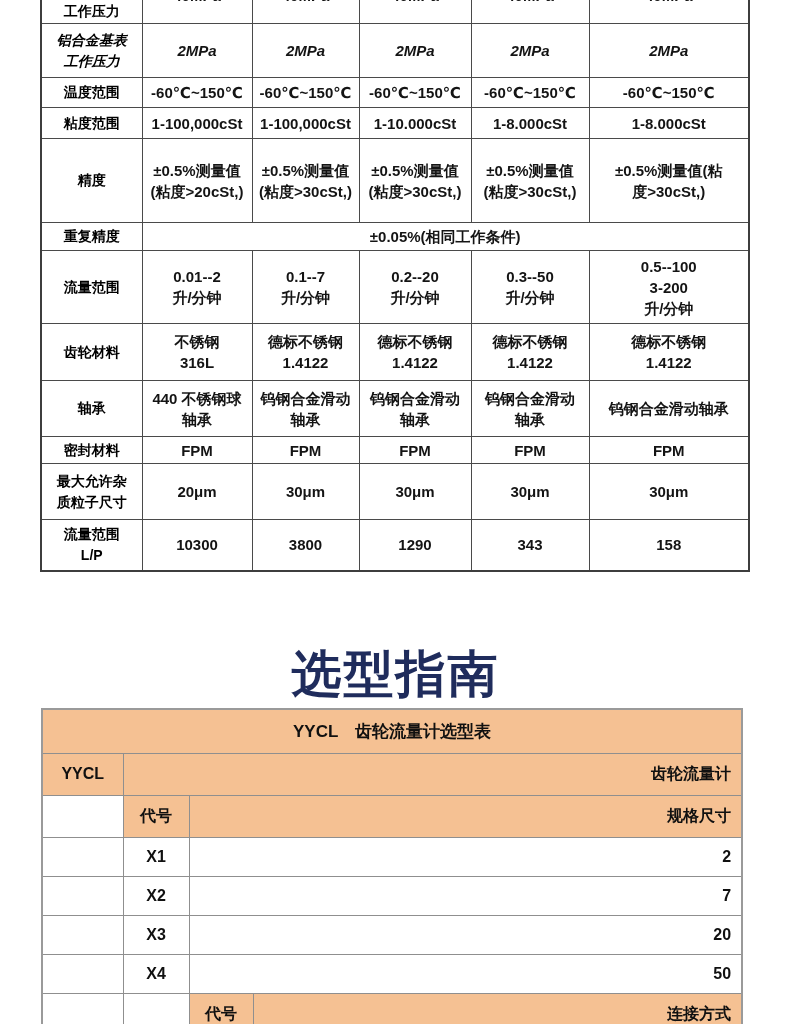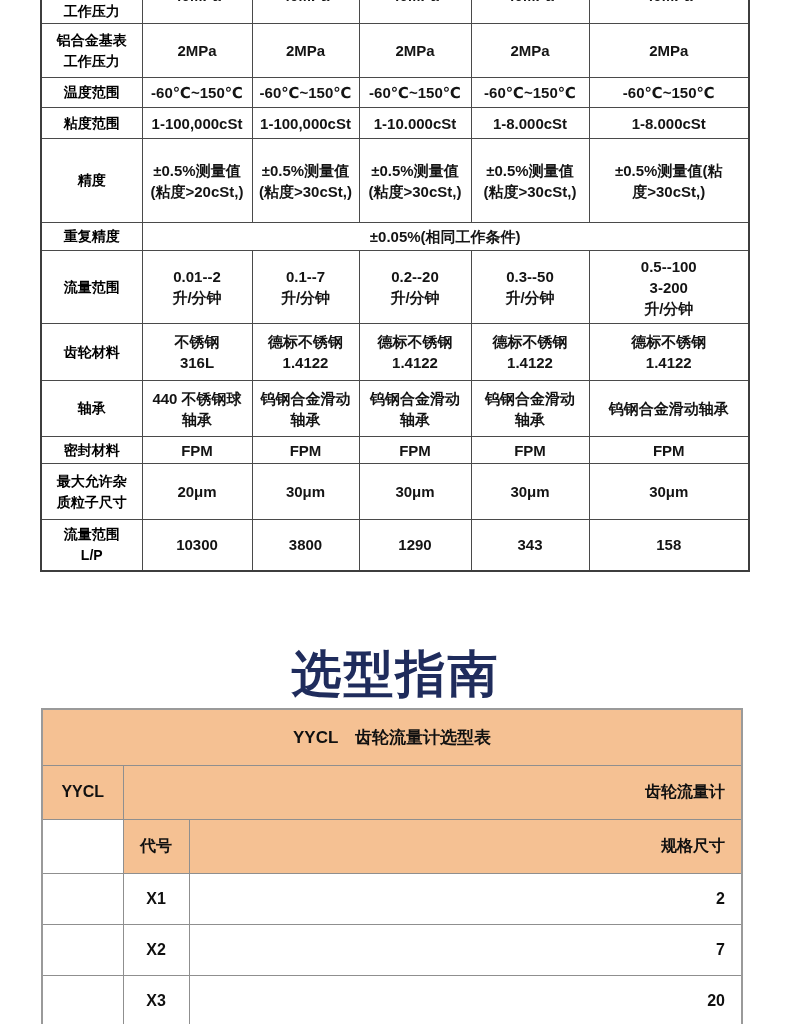--- a/index.html
+++ b/index.html
@@ -39,21 +39,21 @@
   
   table.sel{
     border-collapse:collapse;table-layout:fixed;
     margin-left:41px;margin-top:4px;width:700px;
     border:2px solid #9a9a9a;
   }
   table.sel td{
     border:1px solid #8f8f8f;
     font-size:16px;font-weight:700;color:#101010;
     vertical-align:middle;white-space:pre-line;
-    padding:16px;
+    padding:10px;
   }
   table.sel td.orange{background:#f5c193;}
   table.sel td.a-c{text-align:center;}
   table.sel td.a-l{text-align:right;padding-left:12px;}
   table.sel td.title-cell{font-size:17px;}
 </style>
 </head>
 <body>
 
 <table class="spec">
@@ -67,21 +67,21 @@
     </colgroup>
   <tbody id="spec-tbody">
       <tr style="height: 23px;">
         <td class="lbl">工作压力</td>
         <td class="val clipcell"><div class="clipwrap"><div class="clipin">40MPa</div></div></td>
         <td class="val clipcell"><div class="clipwrap"><div class="clipin">40MPa</div></div></td>
         <td class="val clipcell"><div class="clipwrap"><div class="clipin">40MPa</div></div></td>
         <td class="val clipcell"><div class="clipwrap"><div class="clipin">40MPa</div></div></td>
         <td class="val clipcell"><div class="clipwrap"><div class="clipin">40MPa</div></div></td>
       </tr>
-      <tr style="height: 54px;">
+      <tr style="height: 54px; font-style: italic;">
         <td class="lbl">铝合金基表
 工作压力</td>
         <td class="val">2MPa</td>
         <td class="val">2MPa</td>
         <td class="val">2MPa</td>
         <td class="val">2MPa</td>
         <td class="val">2MPa</td>
       </tr>
       <tr style="height: 30px;">
         <td class="lbl">温度范围</td>

